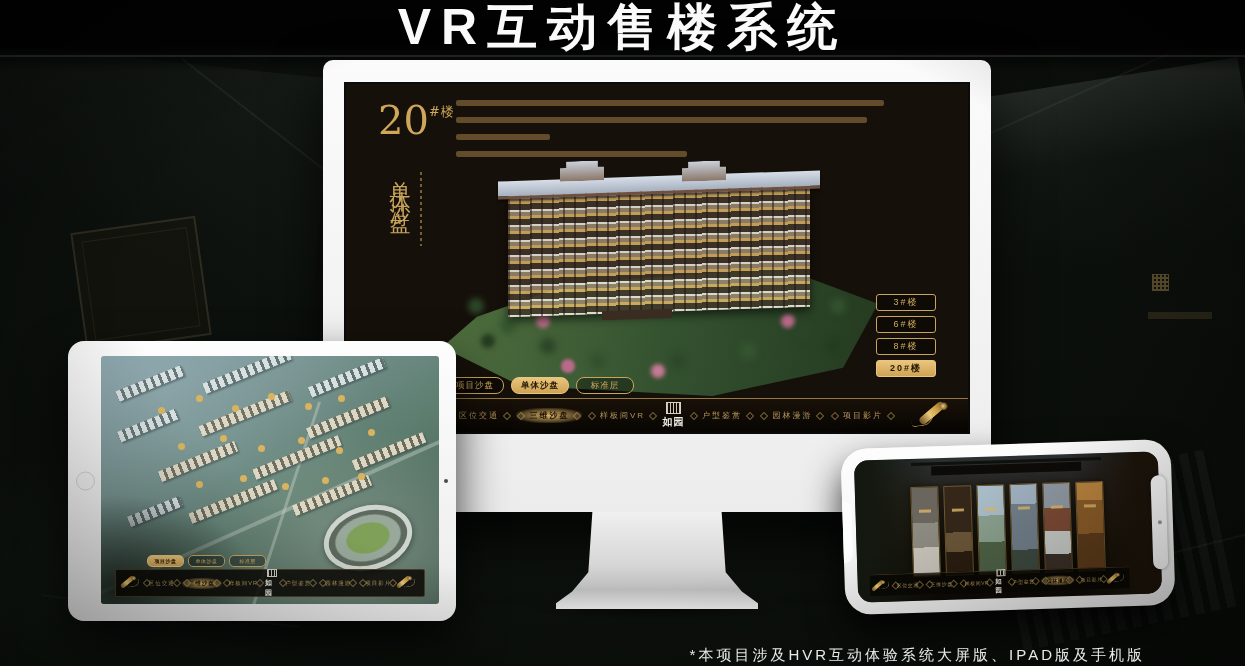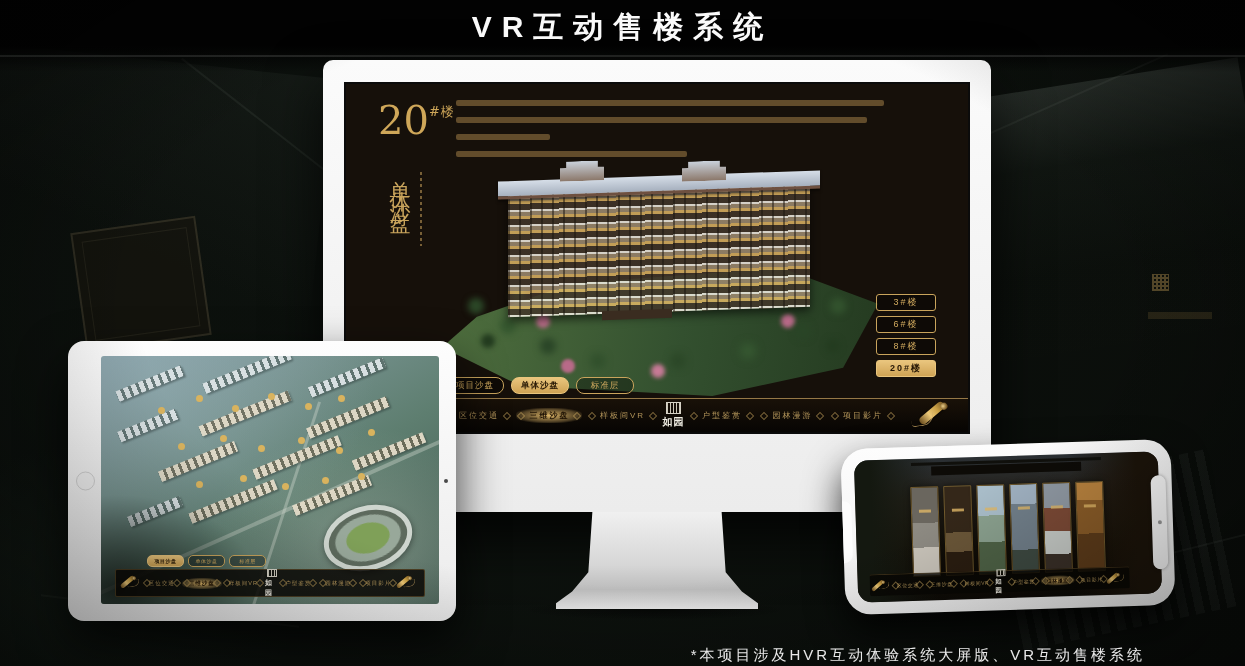--- a/index.html
+++ b/index.html
@@ -22,21 +22,21 @@
     background:repeating-linear-gradient(0deg,#caa35a 0 2px,transparent 2px 4px),
                repeating-linear-gradient(90deg,#caa35a 0 2px,transparent 2px 4px);}
   .bg-goldline{left:1148px;top:312px;width:64px;height:7px;background:rgba(195,155,82,.16);}
   .bg-bldg-br{left:1005px;top:470px;width:220px;height:160px;transform:rotate(-12deg);
     background:repeating-linear-gradient(90deg,rgba(160,172,165,.07) 0 9px,transparent 9px 16px);}
   .bg-map-bl{left:0;top:430px;width:320px;height:236px;
     background:radial-gradient(ellipse at 30% 70%,rgba(34,50,38,.30),transparent 65%);}
   .vignette{inset:0;background:radial-gradient(ellipse at 50% 45%,transparent 55%,rgba(0,0,0,.45) 100%);}
   
   .headline{position:absolute;top:0;left:0;right:0;height:56px;line-height:54px;text-align:center;
-    color:#fafafa;font-size:30px;font-weight:bold;letter-spacing:10px;}
+    color:#fafafa;font-size:50px;font-weight:bold;letter-spacing:10px;}
   .footnote{position:absolute;right:100px;bottom:1px;color:#e8e8e8;font-size:15px;letter-spacing:3px;}
   
   .pill{display:inline-flex;align-items:center;justify-content:center;border-radius:8px;
     border:1px solid #c9a45c;color:#d2ab5f;background:rgba(0,0,0,.35);}
   .pill.sel{background:linear-gradient(#e9c57d,#cfa355);color:#2a1a06;font-weight:bold;border-color:#e9c57d;}
   .sqbtn{display:flex;align-items:center;justify-content:center;border-radius:3px;
     border:1px solid #c9a45c;color:#d2ab5f;background:rgba(0,0,0,.35);}
   .sqbtn.sel{background:linear-gradient(#e9c57d,#cfa355);color:#241605;font-weight:bold;border-color:#e9c57d;}
   .nav-item{position:relative;color:#b3955a;letter-spacing:2px;padding:2px 13px;white-space:nowrap;}
   .nav-item::before,.nav-item::after{content:"";position:absolute;top:50%;width:4px;height:4px;
@@ -346,14 +346,14 @@
     </div>
     <div class="p-notch"></div>
     <div class="p-pill">
         <i></i>
       </div>
   </div>
 
   <div class="bg-el vignette"></div>
 
   <div class="headline">VR互动售楼系统</div>
-  <div class="footnote">*本项目涉及HVR互动体验系统大屏版、VR互动售楼系统</div>
+  <div class="footnote">*本项目涉及HVR互动体验系统大屏版、IPAD版及手机版</div>
 </div>
 
 </body></html>

